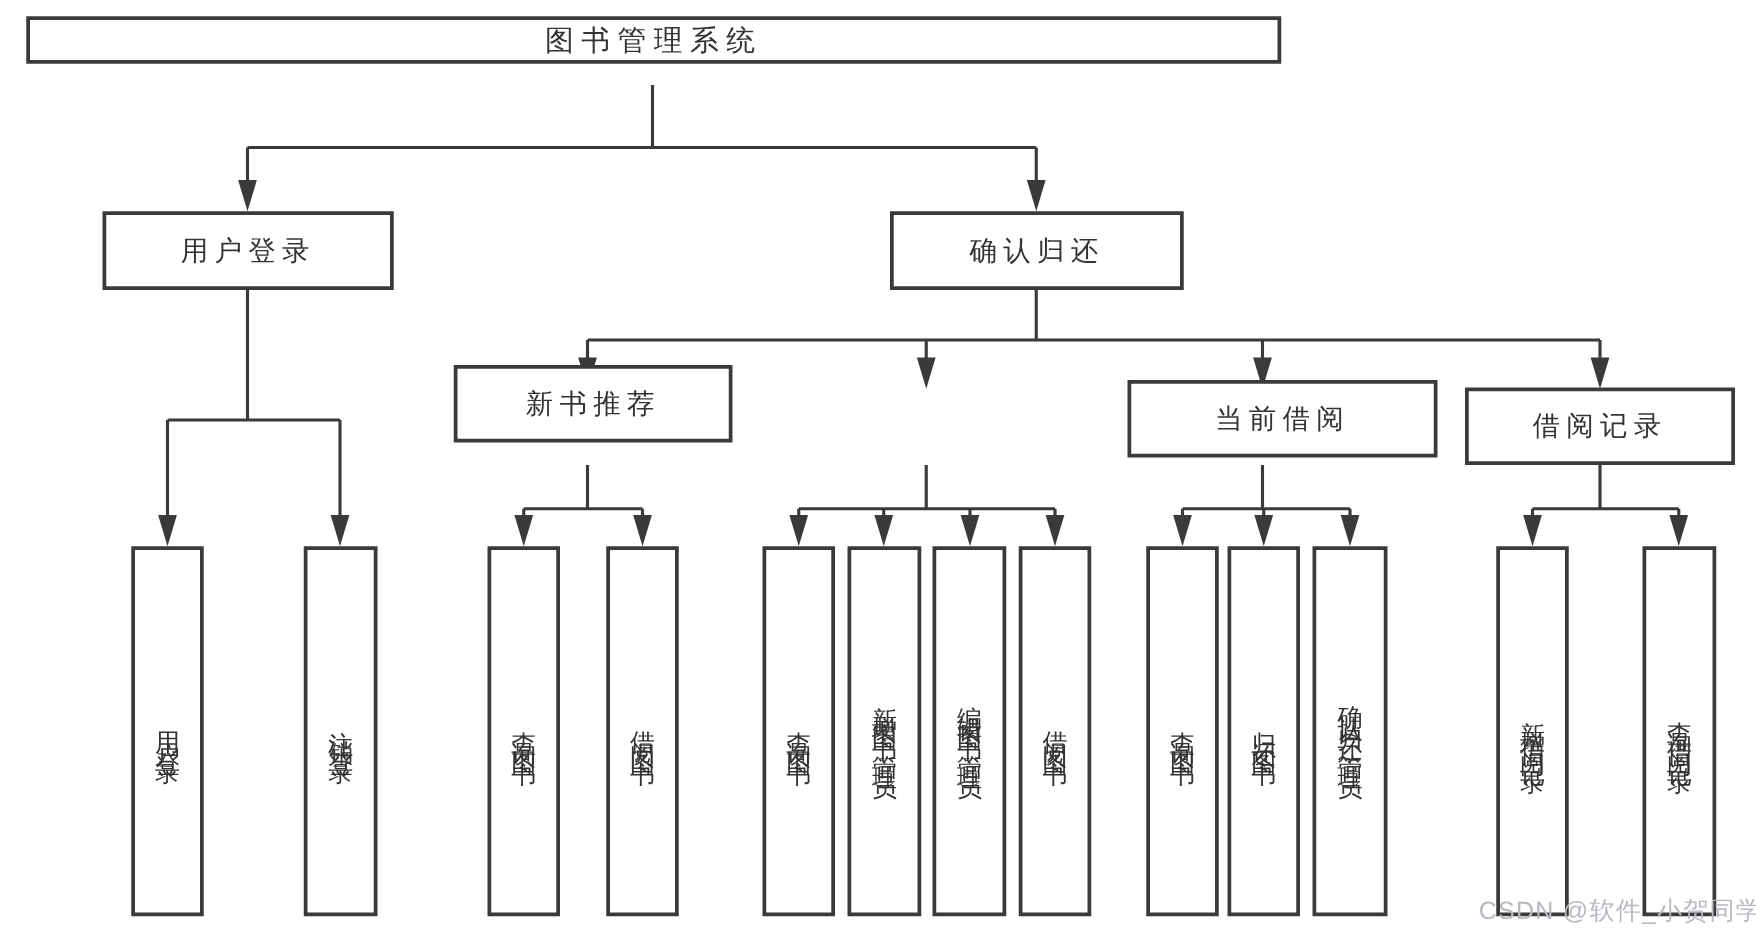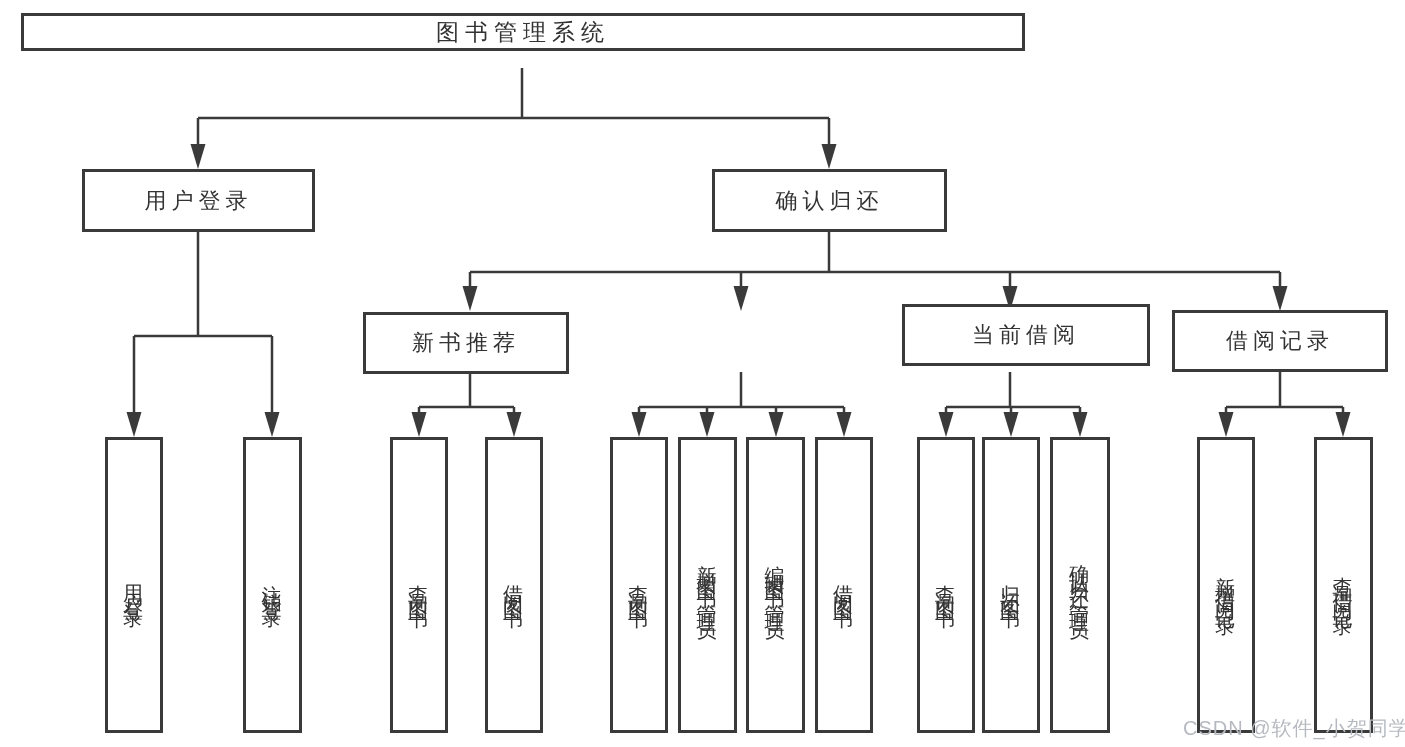--- a/index.html
+++ b/index.html
@@ -71,21 +71,21 @@
       <polygon points="1218.5,412 1233.5,412 1226,437"></polygon>
       <polygon points="1335.5,412 1350.5,412 1343,437"></polygon>
     </g>
   </svg>
 
   <div class="node root-box" style="left:21px; top:13px; width:1004px; height:38px;">图书管理系统</div>
 
   <div class="node hbox" style="left:82px; top:169px; width:233px; height:63px;">用户登录</div>
   <div class="node hbox" style="left:712px; top:169px; width:235px; height:63px;">确认归还</div>
 
-  <div class="node hbox" style="left:363px; top:312px; width:206px; height:62px;">新书推荐</div>
+  <div class="node hbox" style="left:363px; top:292px; width:223px; height:62px;">新书推荐</div>
   <div class="node hbox" style="left:902px; top:304px; width:248px; height:62px;">当前借阅</div>
   <div class="node hbox" style="left:1172px; top:310px; width:216px; height:62px;">借阅记录</div>
 
   <div class="node vbox" style="left:105px; top:437px; width:58px; height:296px;">用户登录</div>
   <div class="node vbox" style="left:243px; top:437px; width:59px; height:296px;">注销登录</div>
 
   <div class="node vbox" style="left:390px; top:437px; width:58px; height:296px;">查询图书</div>
   <div class="node vbox" style="left:485px; top:437px; width:58px; height:296px;">借阅图书</div>
 
   <div class="node vbox" style="left:610px; top:437px; width:58px; height:296px;">查询图书</div>

